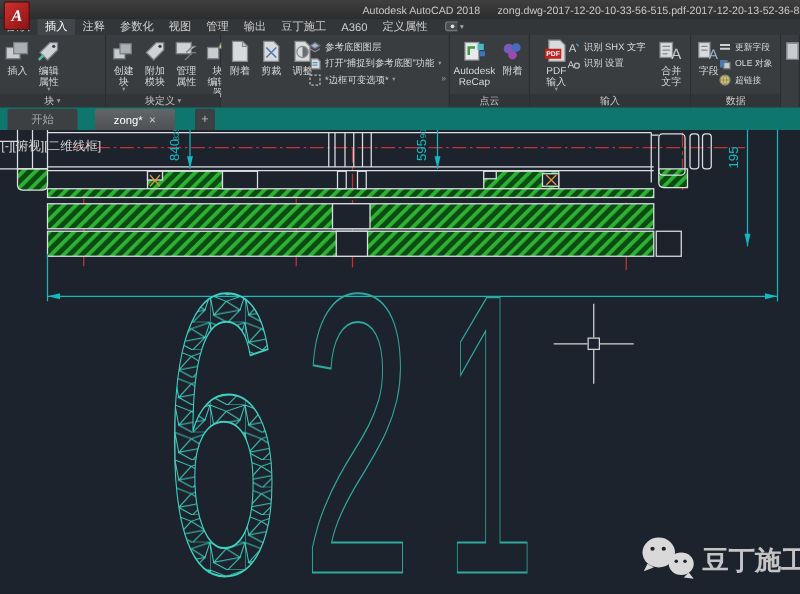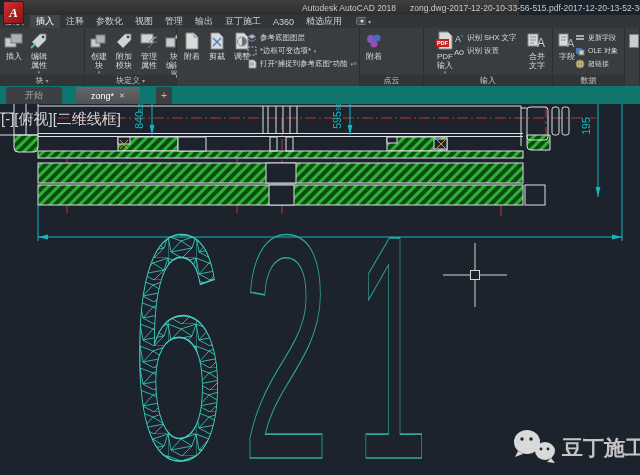--- a/index.html
+++ b/index.html
@@ -1,20 +1,20 @@
 <!DOCTYPE html>
 <html><head>
 <meta charset="utf-8">
 <style>
   *{box-sizing:border-box;margin:0;padding:0}
   html,body{width:640px;height:475px;overflow:hidden;background:#1c232c;
     font-family:"Liberation Sans","DejaVu Sans",sans-serif}
 
   
-  .titlebar{position:absolute;left:12px;top:0;width:507px;height:15px;
+  .titlebar{position:absolute;left:0;top:0;width:640px;height:15px;
     background:linear-gradient(#3f3f3f,#2d2d2d);color:#c9c9c9;font-size:8.5px;z-index:30}
   .acad-logo{position:absolute;left:3px;top:1px;width:21px;height:23px;z-index:40;
     background:linear-gradient(135deg,#d03030,#8c1414);border:1px solid #5a0e0e;border-radius:2px;
     display:flex;align-items:center;justify-content:center;color:#fff;font-weight:bold;
     font-style:italic;font-size:13px;font-family:"Liberation Serif",serif}
   .logo-caret{position:absolute;left:26px;top:5px;color:#bbb;font-size:6px}
   .qat{position:absolute;left:34px;top:2px;display:flex;align-items:center;gap:3px}
   .qat .qbtn{display:flex;align-items:center;justify-content:center;width:12px;height:11px}
   .qat svg{display:block}
   .title-center{position:absolute;left:290px;top:0;height:15px;display:flex;align-items:center}
@@ -48,21 +48,21 @@
   .filetabs{position:absolute;left:0;top:86px;width:640px;height:18px;background:#0f766e;z-index:20}
   .ftab{position:absolute;top:1px;height:17px;display:flex;align-items:center;justify-content:center;
     gap:5px;font-size:9px;border-radius:2px 2px 0 0}
   .ftab.start{left:6px;width:56px;background:#3d4043;color:#a9a9a9}
   .ftab.active{left:76px;width:64px;background:linear-gradient(#63676a,#4d5154);color:#fff}
   .ftab .x{font-size:7px;color:#cfcfcf}
   .ftab.plus{left:156px;width:16px;background:#3d4043;color:#bbb;font-size:10px}
 
   
   .canvas{position:absolute;left:0;top:104px;width:640px;height:371px;background:#1c232c}
-  .vplabel{position:absolute;left:1px;top:6px;color:#d4d4d4;font-size:15px;z-index:5;letter-spacing:0}
+  .vplabel{position:absolute;left:1px;top:6px;color:#d4d4d4;font-size:10px;z-index:5;letter-spacing:0}
   svg text{font-family:"Liberation Sans","DejaVu Sans",sans-serif}
 
   
   .mini{width:10px;height:10px;display:inline-block;flex:0 0 auto}
 </style>
 </head>
 <body>
 
 <div class="titlebar">
   <div class="title-center">Autodesk AutoCAD 2018</div>
@@ -123,21 +123,21 @@
 <div class="tabrow">
   <div class="rtab">默认</div>
   <div class="rtab active">插入</div>
   <div class="rtab">注释</div>
   <div class="rtab">参数化</div>
   <div class="rtab">视图</div>
   <div class="rtab">管理</div>
   <div class="rtab">输出</div>
   <div class="rtab">豆丁施工</div>
   <div class="rtab">A360</div>
-  <div class="rtab">精选应用</div>
+  <div class="rtab">定义属性</div>
   <div class="record">
     <svg class="mini" width="12" height="8">
         <rect x=".5" y=".5" width="11" height="7" rx="2" fill="#4a4d50" stroke="#777"></rect>
         <circle cx="6" cy="4" r="1.5" fill="#ddd"></circle>
       </svg>
     <span>▾</span>
   </div>
 </div>
 
 <div class="ribbon">
@@ -255,39 +255,51 @@
     <div class="rows" style="position:absolute;left:70px;top:0">
       <div class="row">
         <svg class="mini" width="10" height="10">
             <path d="M5 1 9 3.5 5 6 1 3.5z" fill="#9fb6cc" stroke="#667"></path>
             <path d="M1 6l4 2.5L9 6" fill="none" stroke="#889"></path>
           </svg>
         <span>参考底图图层</span>
       </div>
       <div class="row">
         <svg class="mini" width="10" height="10">
+            <path d="M2 1h5l2 2v6H2z" fill="#d8dadc" stroke="#85888b"></path>
+            <path d="M3 4h4M3 6h4" stroke="#4a9ad5"></path>
+          </svg>
+        <span>打开“捕捉到参考底图”功能</span>
+        <span class="caret">▾</span>
+      </div>
+      <div class="row">
+        <svg class="mini" width="10" height="10">
             <rect x="1" y="1" width="8" height="8" fill="none" stroke="#b8bcc0" stroke-dasharray="2 1.5"></rect>
           </svg>
         <span>*边框可变选项*</span>
         <span class="caret">▾</span>
       </div>
-      <div class="row">
-        <svg class="mini" width="10" height="10">
-            <path d="M2 1h5l2 2v6H2z" fill="#d8dadc" stroke="#85888b"></path>
-            <path d="M3 4h4M3 6h4" stroke="#4a9ad5"></path>
-          </svg>
-        <span>打开“捕捉到参考底图”功能</span>
-        <span class="caret">▾</span>
-      </div>
     </div>
     <span class="flyout">»</span>
   </div>
 
   <div class="panel" style="left:360px;width:64px">
     <div class="bigrow">
+      <div class="bigbtn">
+        <span class="bi">
+          <svg width="20" height="18">
+              <rect x="2" y="2" width="11" height="14" fill="#e8e9ea" stroke="#999"></rect>
+              <path d="M5 12V6h5" fill="none" stroke="#3a9c3a" stroke-width="2"></path>
+              <rect x="12" y="3" width="5" height="5" fill="#49b8c8"></rect>
+              <rect x="14" y="9" width="4" height="4" fill="#3878b8"></rect>
+            </svg>
+          </span>
+        <span>Autodesk</span>
+        <span>ReCap</span>
+      </div>
       <div class="bigbtn">
         <span class="bi">
           <svg width="18" height="18">
               <circle cx="6" cy="7" r="4" fill="#7a5bb5"></circle>
               <circle cx="12" cy="6" r="3.5" fill="#4a6ac0"></circle>
               <circle cx="9" cy="12" r="3.5" fill="#9a4ab0"></circle>
             </svg>
           </span>
         <span>附着</span>
       </div>

